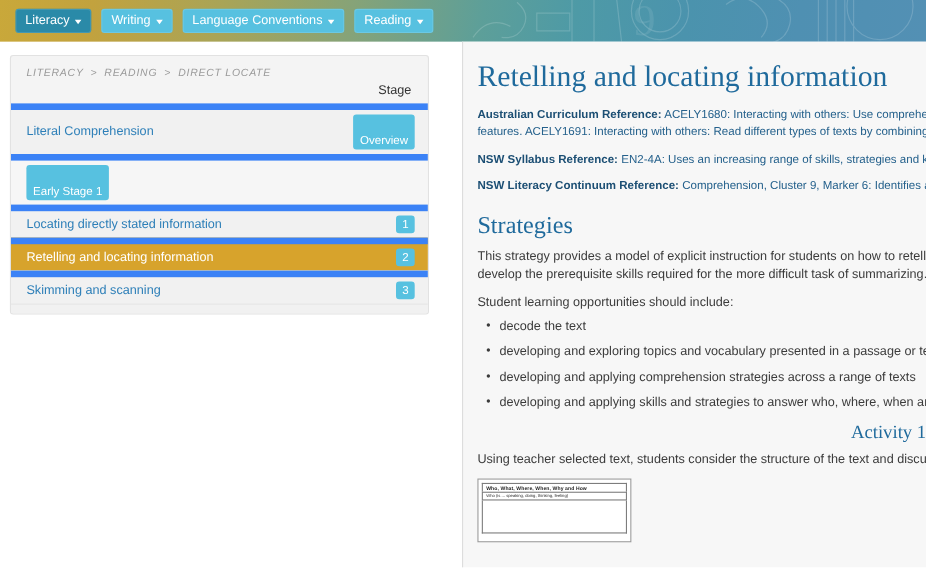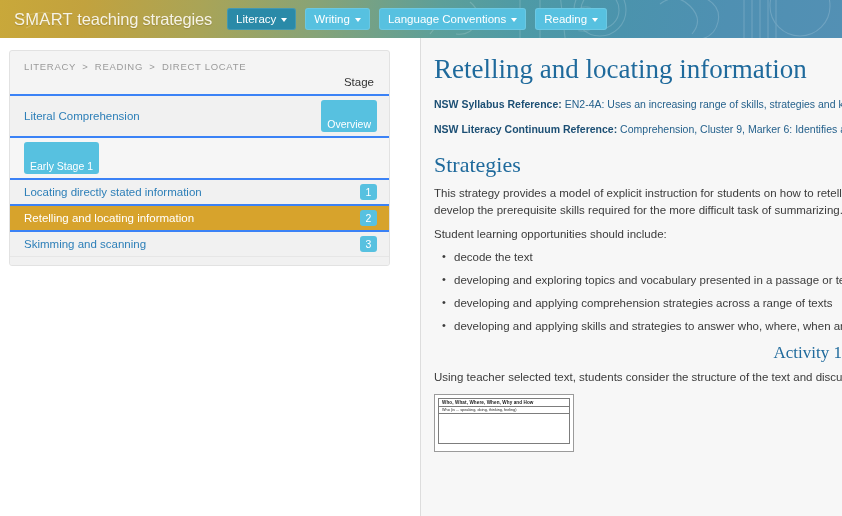--- a/index.html
+++ b/index.html
@@ -95,36 +95,37 @@
     border-radius: 3px;
     overflow: hidden;
   }
   .breadcrumb {
     padding: 10px 14px 2px 14px;
     font-size: 9.5px;
     letter-spacing: 0.7px;
     color: #9a9a9a;
     text-transform: uppercase;
     white-space: nowrap;
+    font-style: italic;
   }
   .breadcrumb .sep { margin: 0 3px; }
   .stage-head {
     display: flex;
     justify-content: flex-end;
     padding: 2px 15px 6px 14px;
     font-size: 11.5px;
     color: #333333;
   }
   .row {
     display: flex;
     align-items: center;
     justify-content: space-between;
     min-height: 26px;
     padding: 4px 12px 4px 14px;
-    border-top: 2px solid #3b82f6;
+    border-top: 6px solid #3b82f6;
     background: #f6f6f6;
     cursor: pointer;
   }
   .row:nth-child(odd) { background: #f1f1f1; }
   .row.active { background: #d7a32c; }
   .row-label {
     font-size: 11.5px;
     color: #2d7fb8;
     white-space: nowrap;
     overflow: hidden;
@@ -275,21 +276,20 @@
       <path d="M470 2 q12 10 6 22 q-6 12 -20 10"></path>
       <path d="M430 34 q14 -20 34 -10"></path>
       <path d="M488 12 h30 v16 h-30 z"></path>
     </g>
     <g fill="#ffffff" opacity="0.30" font-family="Liberation Serif, serif" font-size="40">
       <text x="576" y="32">9</text>
     </g>
   </svg>
 
   <div class="header-inner">
-    <div class="brand"><span class="smart">SMART</span><span> teaching strategies</span></div>
 
     <div class="navbtn active">
       <span>Literacy</span>
       <span class="caret"></span>
     </div>
     <div class="navbtn">
       <span>Writing</span>
       <span class="caret"></span>
     </div>
     <div class="navbtn">
@@ -339,20 +339,24 @@
       <span class="badge num">3</span>
     </div>
 
     <div class="panel-foot"></div>
   </div>
 
   <div class="content">
 
     <div class="h1">Retelling and locating information</div>
 
+    <div class="ref">
+      <span class="wrap"><b>Australian Curriculum Reference:</b><span> ACELY1680: Interacting with others: Use comprehe</span></span>
+      <span class="wrap">features. ACELY1691: Interacting with others: Read different types of texts by combining</span>
+    </div>
 
     <div class="ref">
       <span class="wrap"><b>NSW Syllabus Reference:</b><span> EN2-4A: Uses an increasing range of skills, strategies and k</span></span>
     </div>
 
     <div class="ref">
       <span class="wrap"><b>NSW Literacy Continuum Reference:</b><span> Comprehension, Cluster 9, Marker 6: Identifies a</span></span>
     </div>
 
     <div class="h2">Strategies</div>

